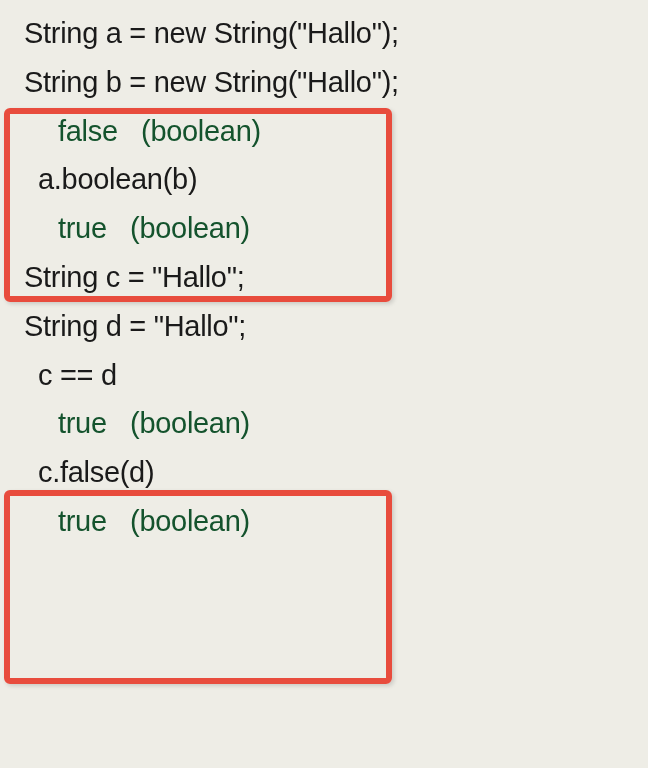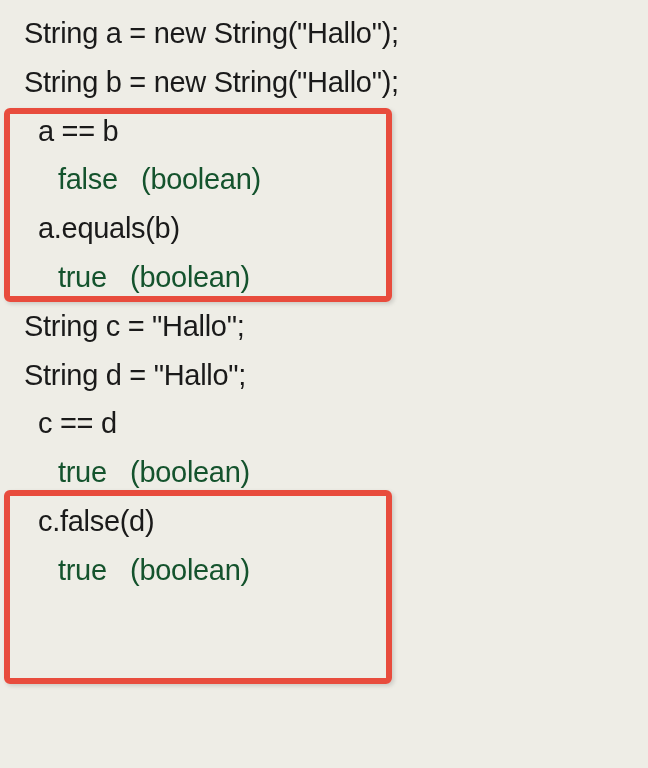--- a/index.html
+++ b/index.html
@@ -48,23 +48,22 @@
       height: 194px;
     }
     .inbox { padding-left: 14px; }
   </style>
 </head>
 <body>
 
 <div class="content">
   <div class="line">String a = new String("Hallo");</div>
   <div class="line">String b = new String("Hallo");</div>
-  <div class="line inbox">a == b</div>
   <div class="line result">false   (boolean)</div>
-  <div class="line inbox">a.equals(b)</div>
+  <div class="line inbox">a.boolean(b)</div>
   <div class="line result">true   (boolean)</div>
   <div class="line">String c = "Hallo";</div>
   <div class="line">String d = "Hallo";</div>
   <div class="line inbox">c == d</div>
   <div class="line result">true   (boolean)</div>
   <div class="line inbox">c.false(d)</div>
   <div class="line result">true   (boolean)</div>
 </div>
 
 <div class="box box1"></div>

